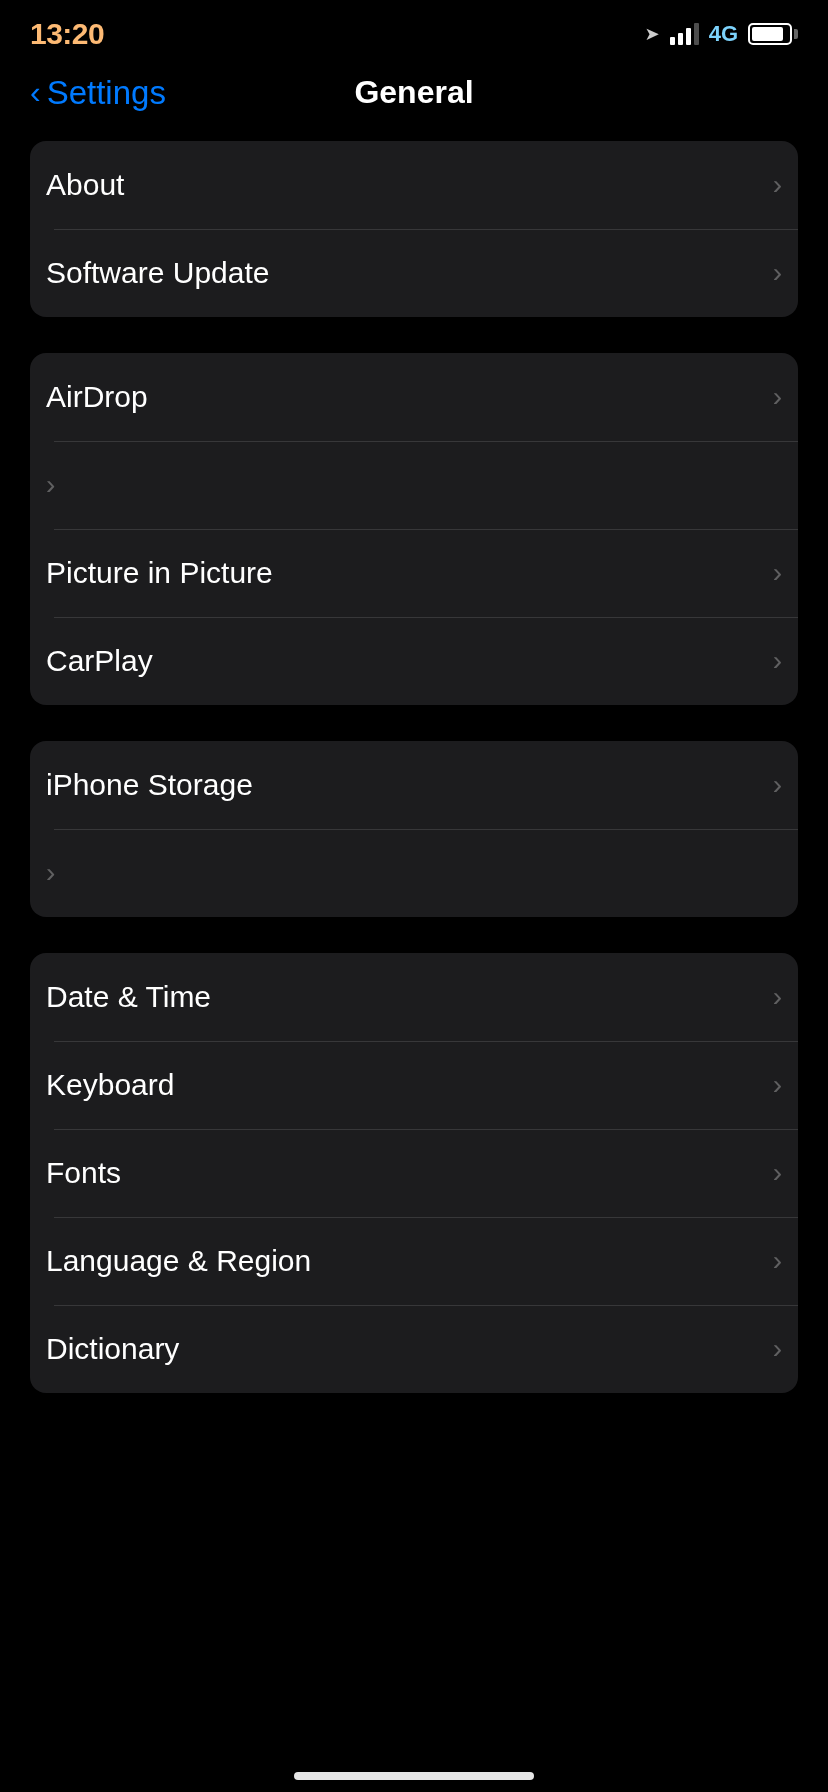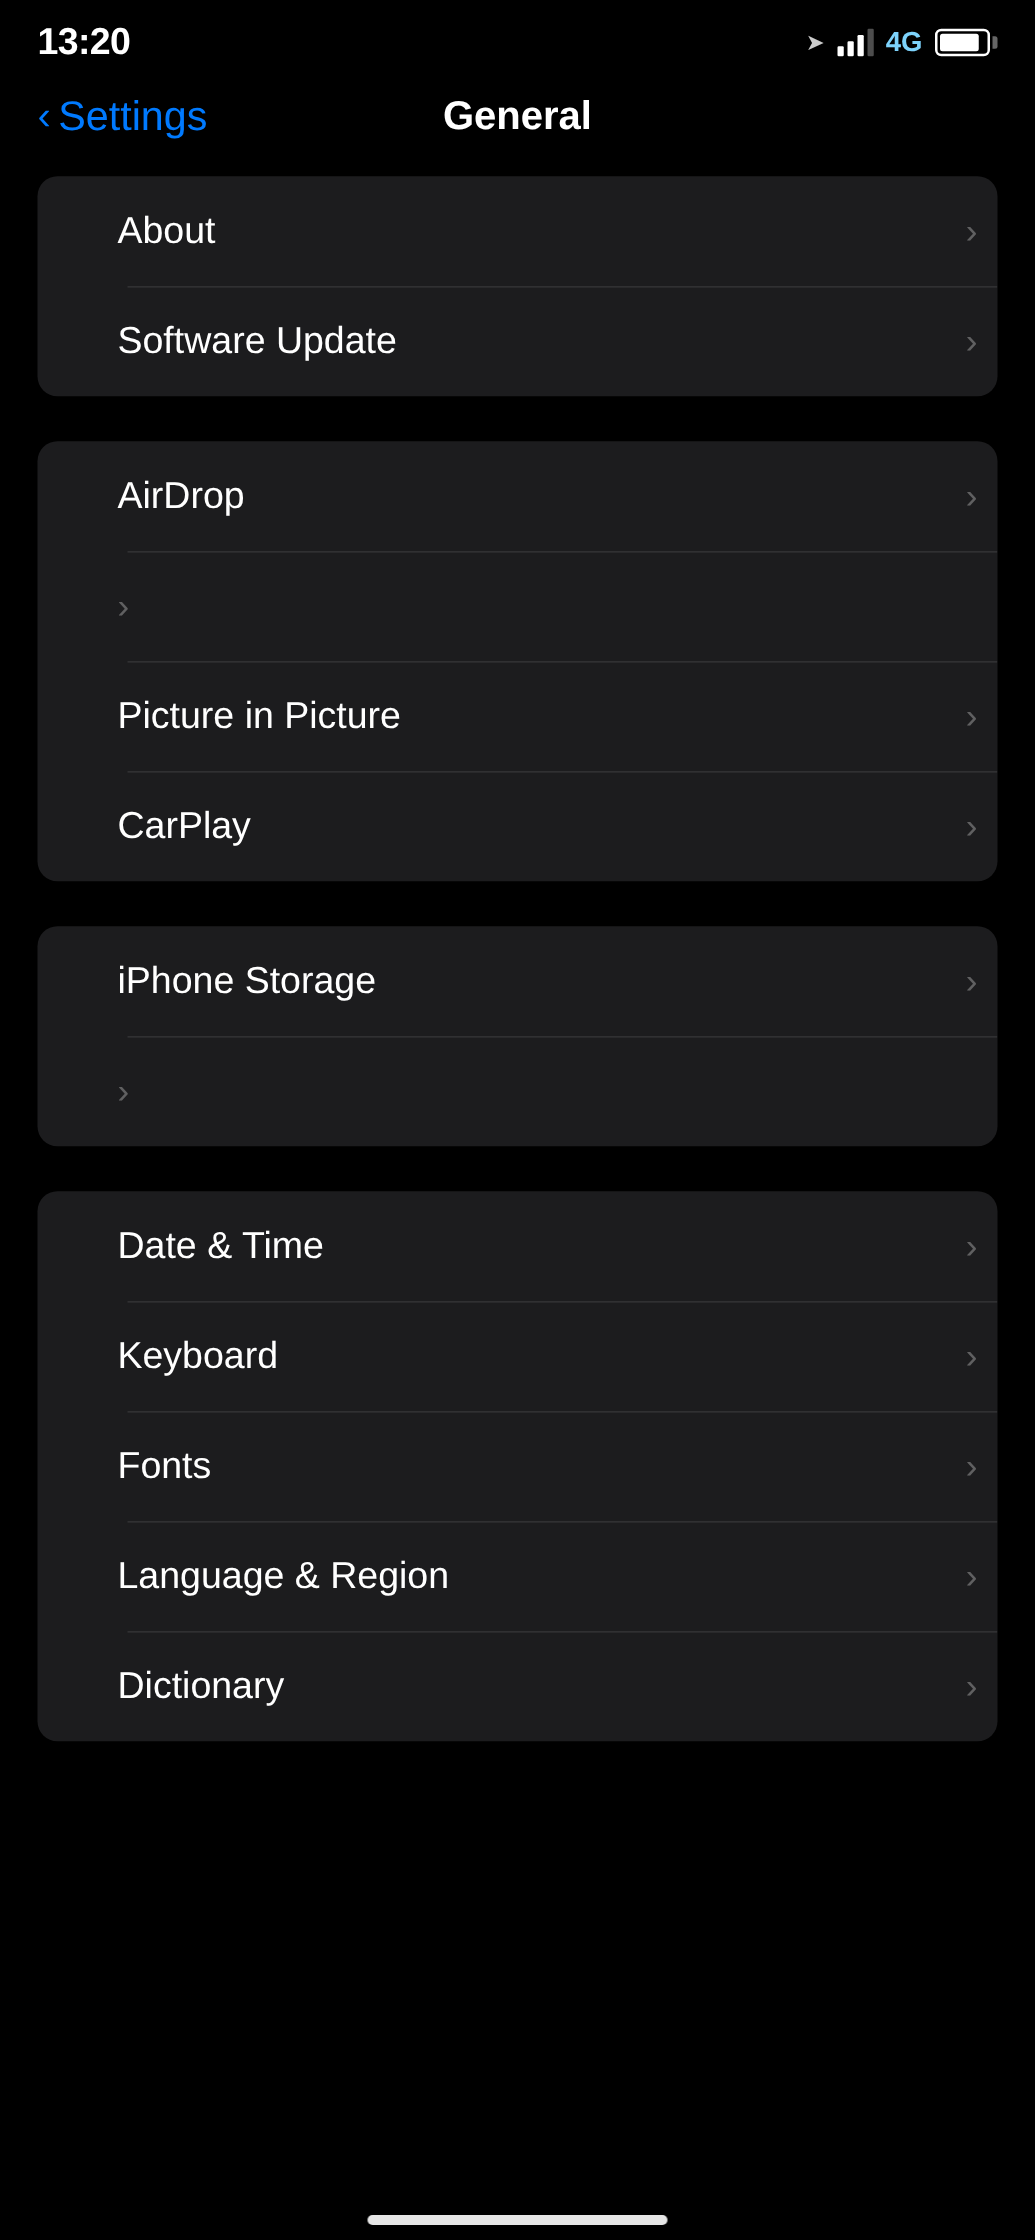--- a/index.html
+++ b/index.html
@@ -25,21 +25,21 @@
       display: flex;
       justify-content: space-between;
       align-items: center;
       padding: 14px 30px 0 30px;
       height: 54px;
     }
 
     .status-time {
       font-size: 30px;
       font-weight: 600;
-      color: #ffffff;
+      color: #fdba74;
       letter-spacing: -0.5px;
     }
 
     .status-icons {
       display: flex;
       align-items: center;
       gap: 10px;
     }
 
     .signal-icon {
@@ -154,21 +154,20 @@
     }
 
     .settings-row {
       display: flex;
       align-items: center;
       justify-content: space-between;
       padding: 0 16px;
       height: 88px;
       cursor: pointer;
       position: relative;
-      margin-left: 48px;
     }
 
     .settings-row:not(:last-child)::after {
       content: '';
       position: absolute;
       bottom: 0;
       left: 24px;
       right: 0;
       height: 0.5px;
       background: rgba(255, 255, 255, 0.12);

